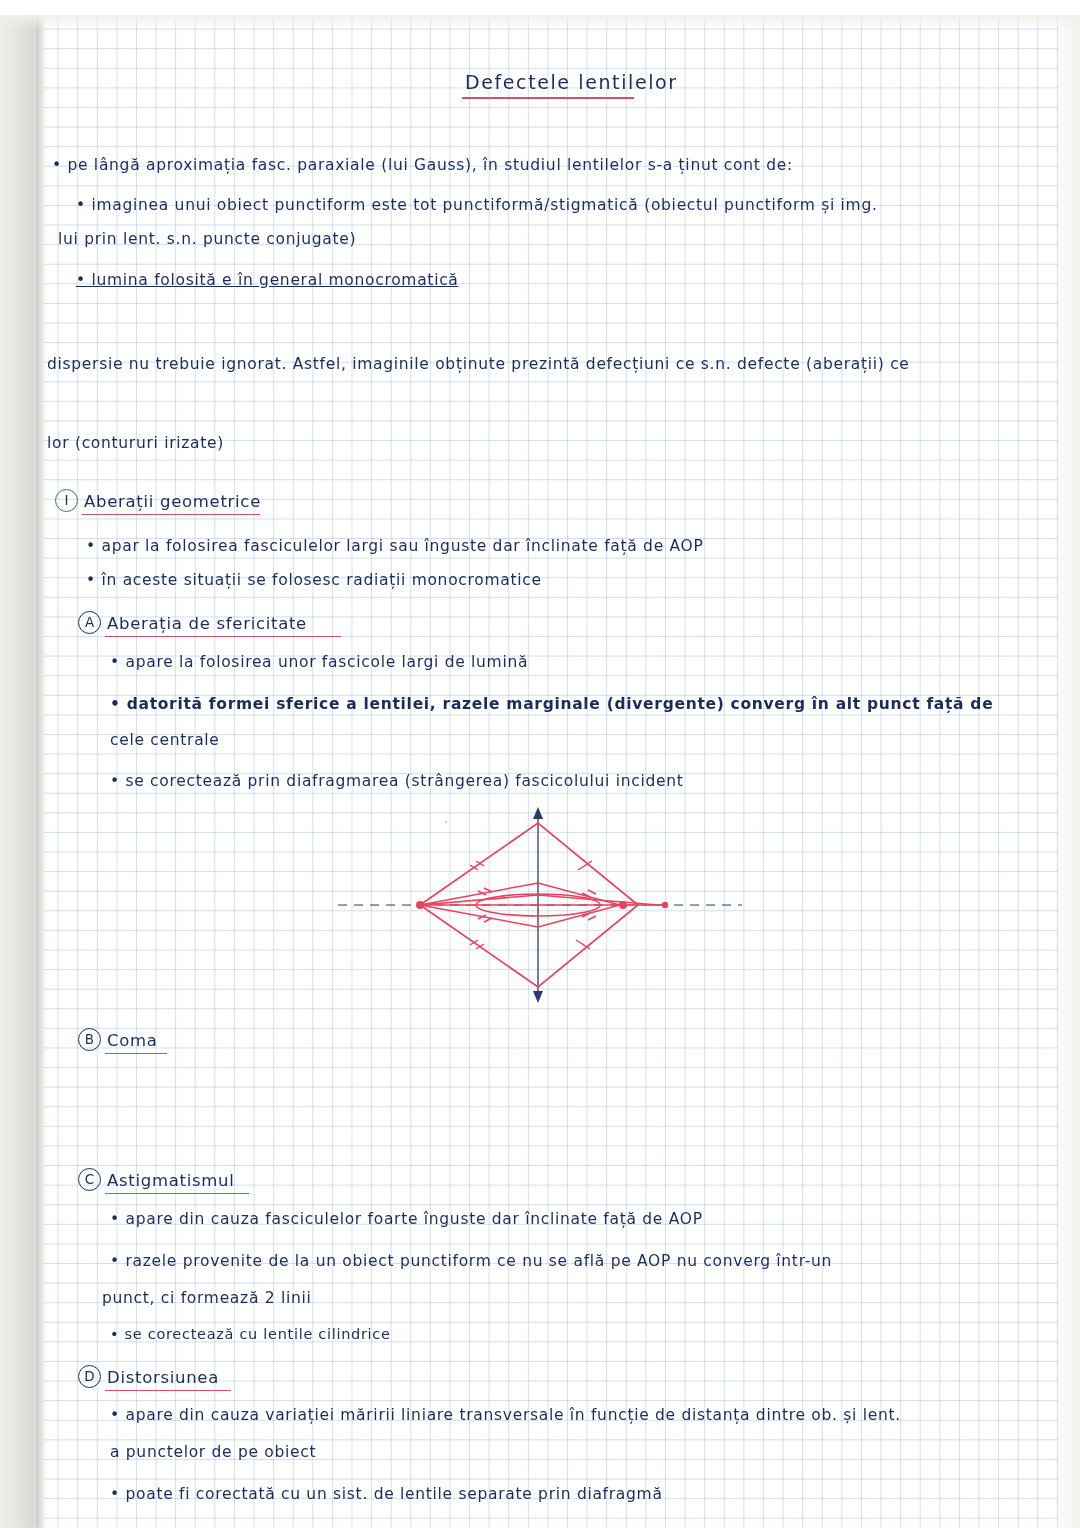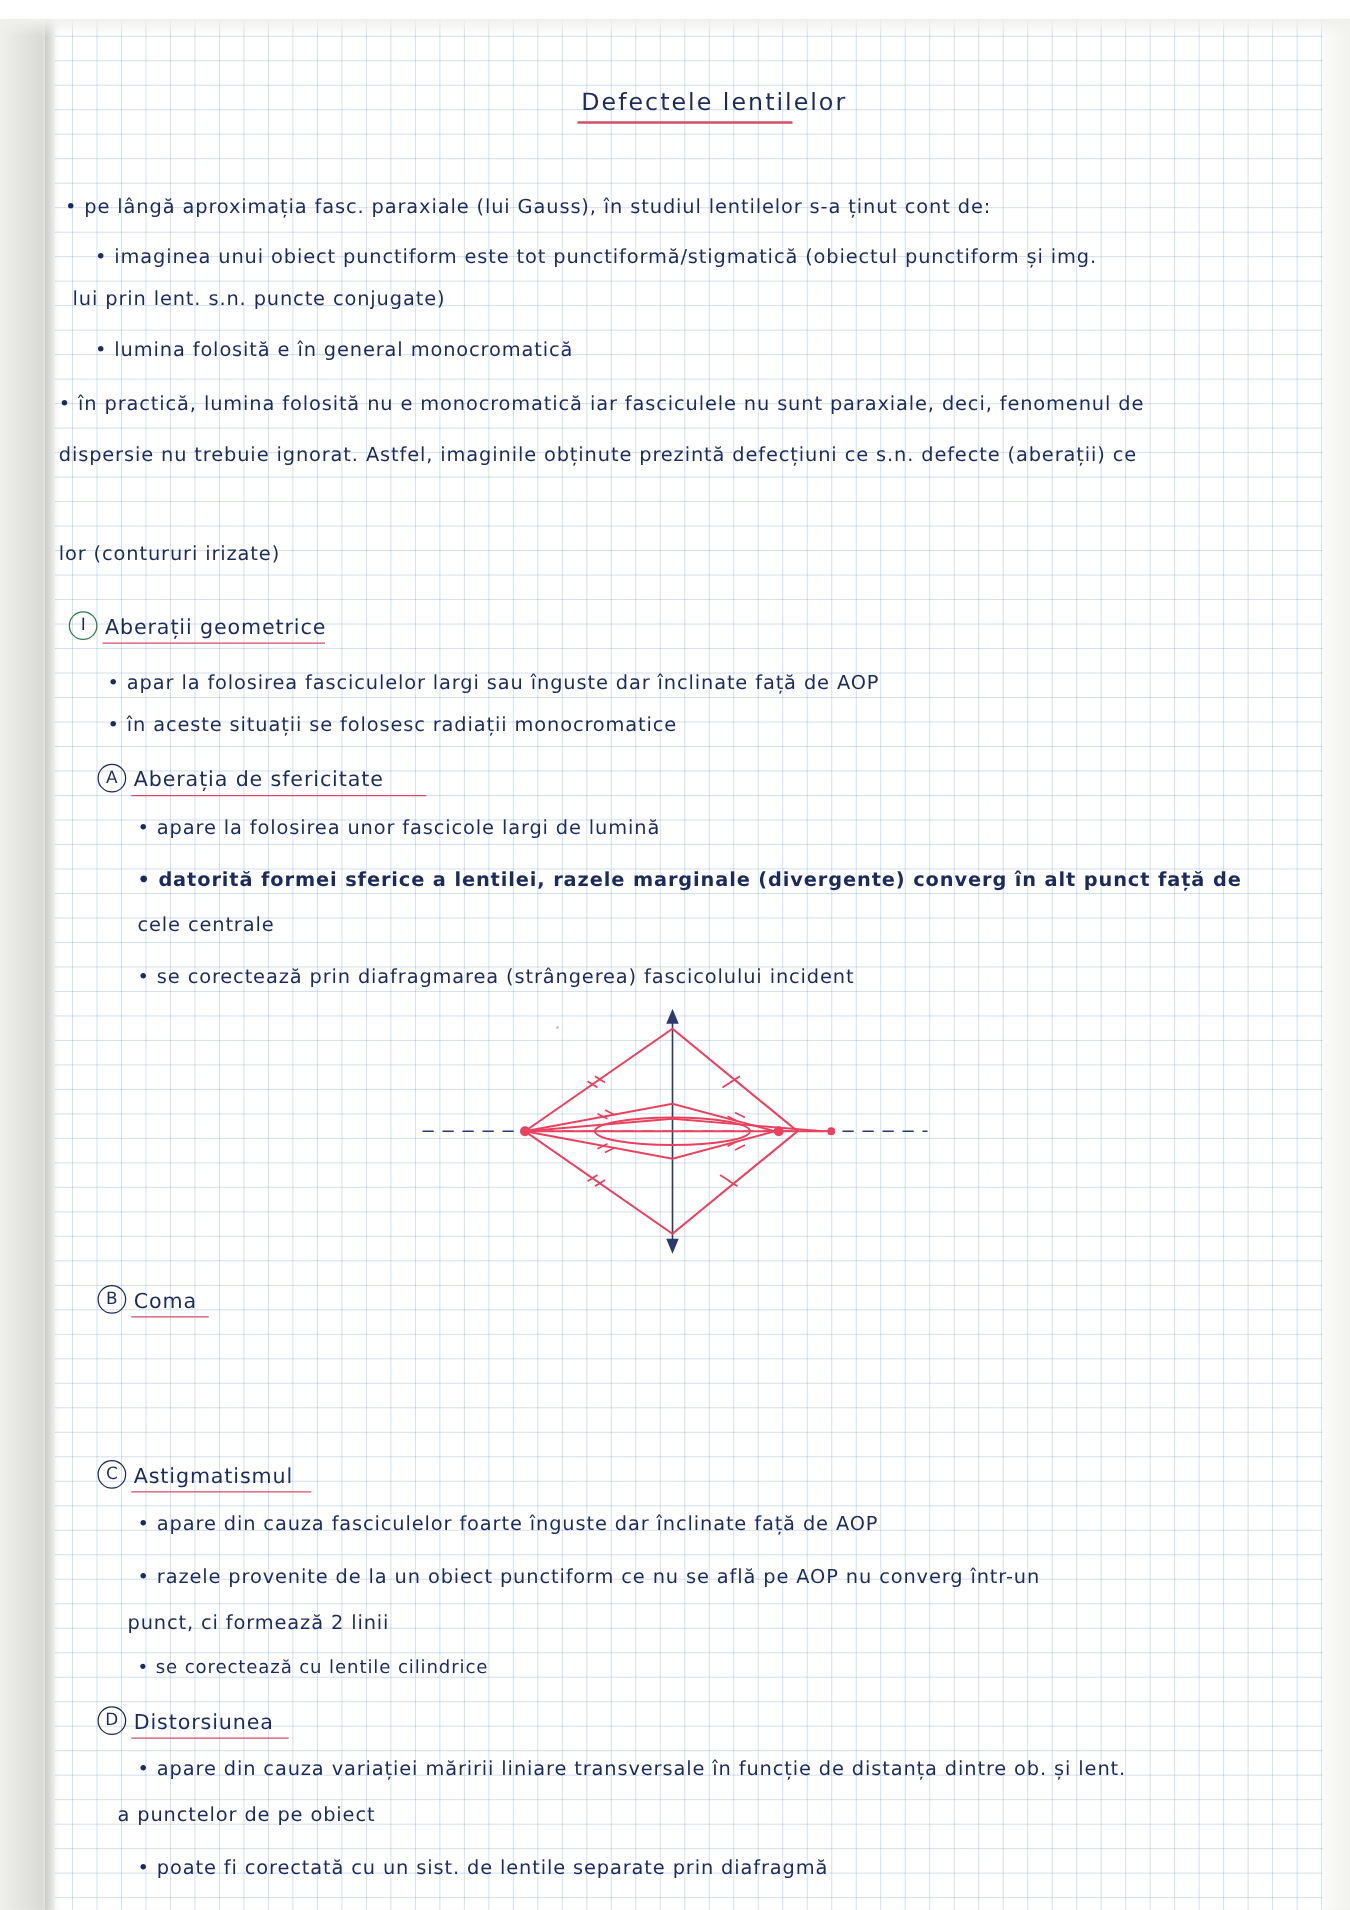--- a/index.html
+++ b/index.html
@@ -120,22 +120,21 @@
   <div id="right-margin"></div>
   <div id="top-edge"></div>
   <div id="bottom-edge"></div>
 
   <div class="title" style="left:465px; top:56px;">Defectele lentilelor</div>
   <div class="title-underline" style="left:462px; top:82px; width:172px;"></div>
 
   <div class="hw" style="left:52px; top:142px;">• pe lângă aproximația fasc. paraxiale (lui Gauss), în studiul lentilelor s-a ținut cont de:</div>
   <div class="hw" style="left:76px; top:182px;">• imaginea unui   obiect punctiform  este  tot  punctiformă/stigmatică (obiectul punctiform și img.</div>
   <div class="hw" style="left:58px; top:216px;">lui  prin lent. s.n. puncte conjugate)</div>
-  <div class="hw" style="left:76px; top:257px;">• lumina  folosită  e  în general  monocromatică</div>
-  <div class="hw" style="left:47px; top:300px;">• în practică, lumina folosită nu e  monocromatică  iar  fasciculele nu sunt paraxiale, deci, fenomenul de</div>
+  <div class="hw" style="left:76px; top:257px;text-decoration:underline;">• lumina  folosită  e  în general  monocromatică</div>
   <div class="hw" style="left:47px; top:341px;">dispersie nu trebuie ignorat. Astfel, imaginile  obținute  prezintă  defecțiuni  ce  s.n.  defecte (aberații) ce</div>
   <div class="hw" style="left:47px; top:420px;">lor (contururi  irizate)</div>
 
   <div class="circlab green" style="left:55px; top:474px;">I</div>
   <div class="hw" style="left:84px; top:478px; font-size:16.5px;">Aberații  geometrice</div>
   <div class="uline" style="left:82px; top:499px; width:178px;"></div>
 
   <div class="hw" style="left:86px; top:523px;">• apar la folosirea  fasciculelor largi sau înguste  dar înclinate față de AOP</div>
   <div class="hw" style="left:86px; top:557px;">• în aceste  situații  se folosesc  radiații  monocromatice</div>
 
@@ -196,15 +195,15 @@
   <div class="hw" style="left:110px; top:1196px;">• apare din cauza fasciculelor foarte înguste  dar înclinate față  de AOP</div>
   <div class="hw" style="left:110px; top:1238px;">• razele  provenite  de la  un obiect  punctiform ce nu se află  pe AOP  nu converg într-un</div>
   <div class="hw" style="left:102px; top:1275px;">punct, ci formează 2 linii</div>
   <div class="hw small" style="left:110px; top:1312px;">• se corectează  cu lentile  cilindrice</div>
 
   <div class="circlab" style="left:78px; top:1350px;">D</div>
   <div class="hw" style="left:107px; top:1354px; font-size:16.5px;">Distorsiunea</div>
   <div class="uline" style="left:105px; top:1375px; width:126px;"></div>
 
   <div class="hw" style="left:110px; top:1392px;">• apare din cauza  variației  măririi  liniare  transversale în funcție de distanța  dintre ob. și lent.</div>
-  <div class="hw" style="left:94px; top:1429px;">a punctelor de  pe  obiect</div>
+  <div class="hw" style="left:110px; top:1429px;">a punctelor de  pe  obiect</div>
   <div class="hw" style="left:110px; top:1471px;">• poate fi corectată  cu  un  sist. de  lentile  separate  prin  diafragmă</div>
 </div>
 
 </body></html>

